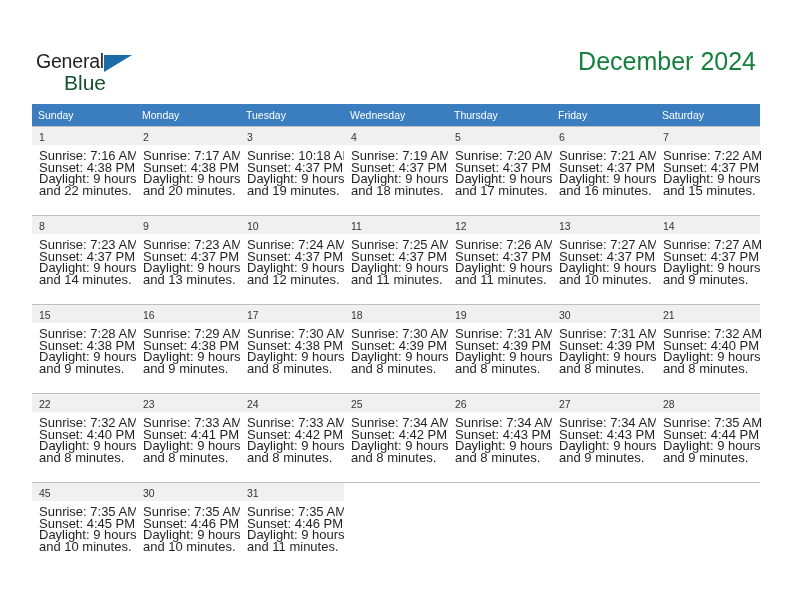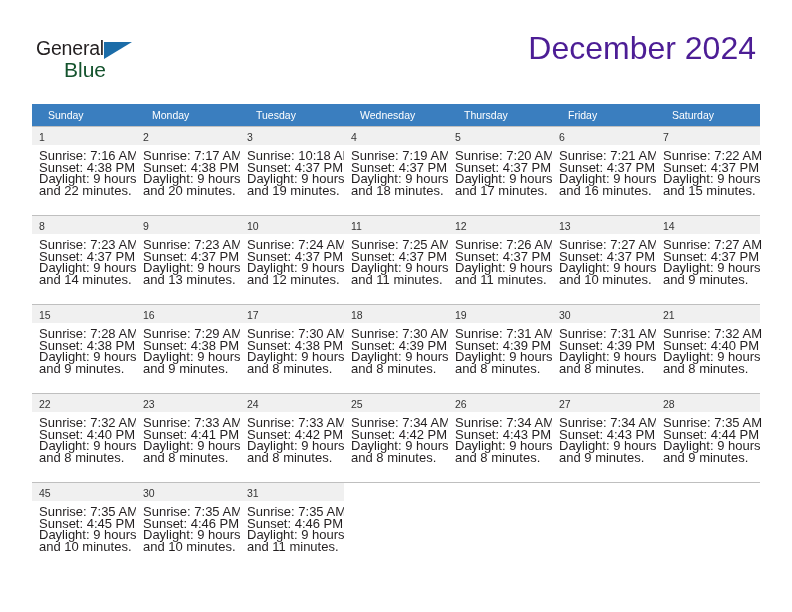--- a/index.html
+++ b/index.html
@@ -19,21 +19,21 @@
     position: relative;
     width: 792px;
     height: 612px;
     box-sizing: border-box;
   }
 
   
   .header {
     position: absolute;
     left: 0;
-    top: 1px;
+    top: 14px;
     width: 792px;
     height: 98px;
   }
 
   .logo {
     position: absolute;
     left: 36px;
     top: 36px;
     width: 110px;
     height: 46px;
@@ -67,22 +67,22 @@
     white-space: nowrap;
   }
 
   .title-block {
     position: absolute;
     right: 36px;
     top: 30px;
     text-align: right;
   }
   .cal-title {
-    font-size: 32px;
-    color: #4c1d95;
+    font-size: 25px;
+    color: #15803d;
     line-height: 34px;
     white-space: nowrap;
   }
   .cal-subtitle {
     margin-top: 4px;
     font-size: 15px;
     color: #231f20;
     line-height: 19px;
     white-space: nowrap;
   }
@@ -95,21 +95,21 @@
     width: 728px;
     border-collapse: collapse;
     table-layout: fixed;
   }
   .calendar th {
     background: #3a7ebf;
     color: #ffffff;
     font-size: 10.5px;
     font-weight: normal;
     text-align: left;
-    padding: 5px 0 5px 16px;
+    padding: 5px 0 5px 6px;
     height: 11px;
     line-height: 12px;
     border: none;
   }
 
   .calendar td {
     vertical-align: top;
     padding: 0;
     border: none;
     width: 104px;

